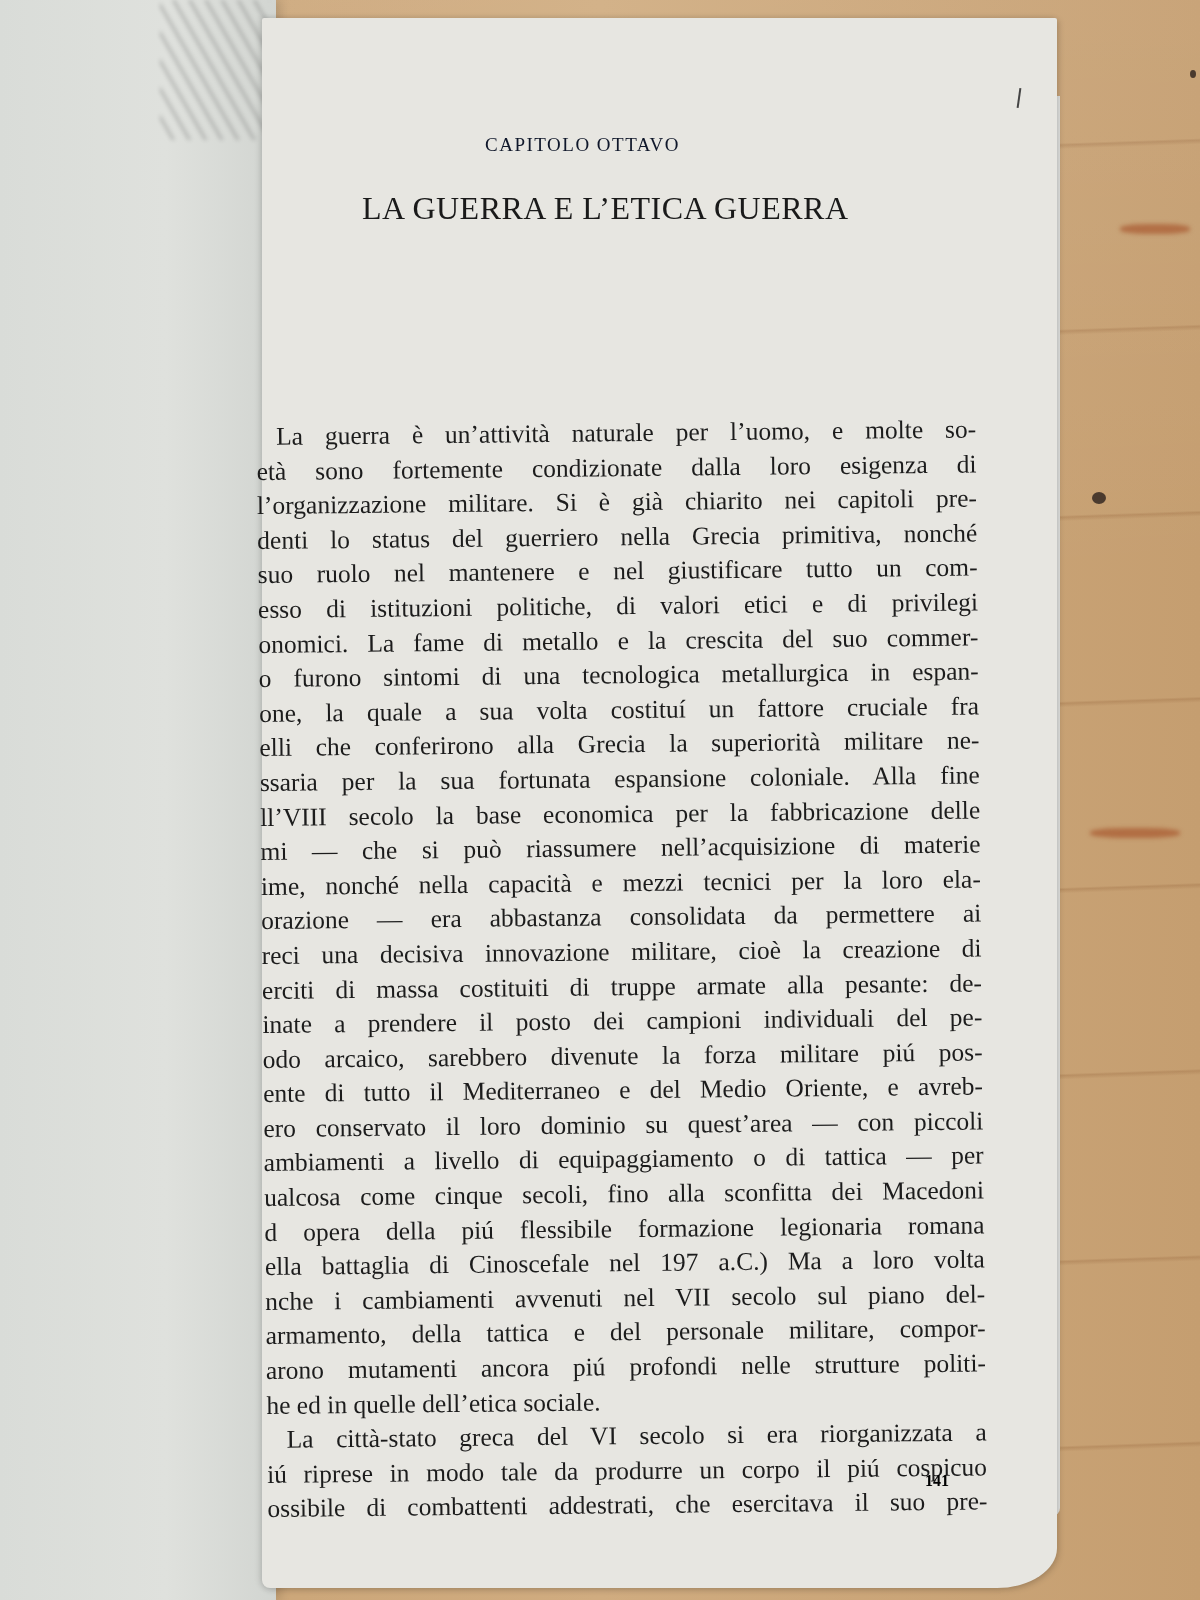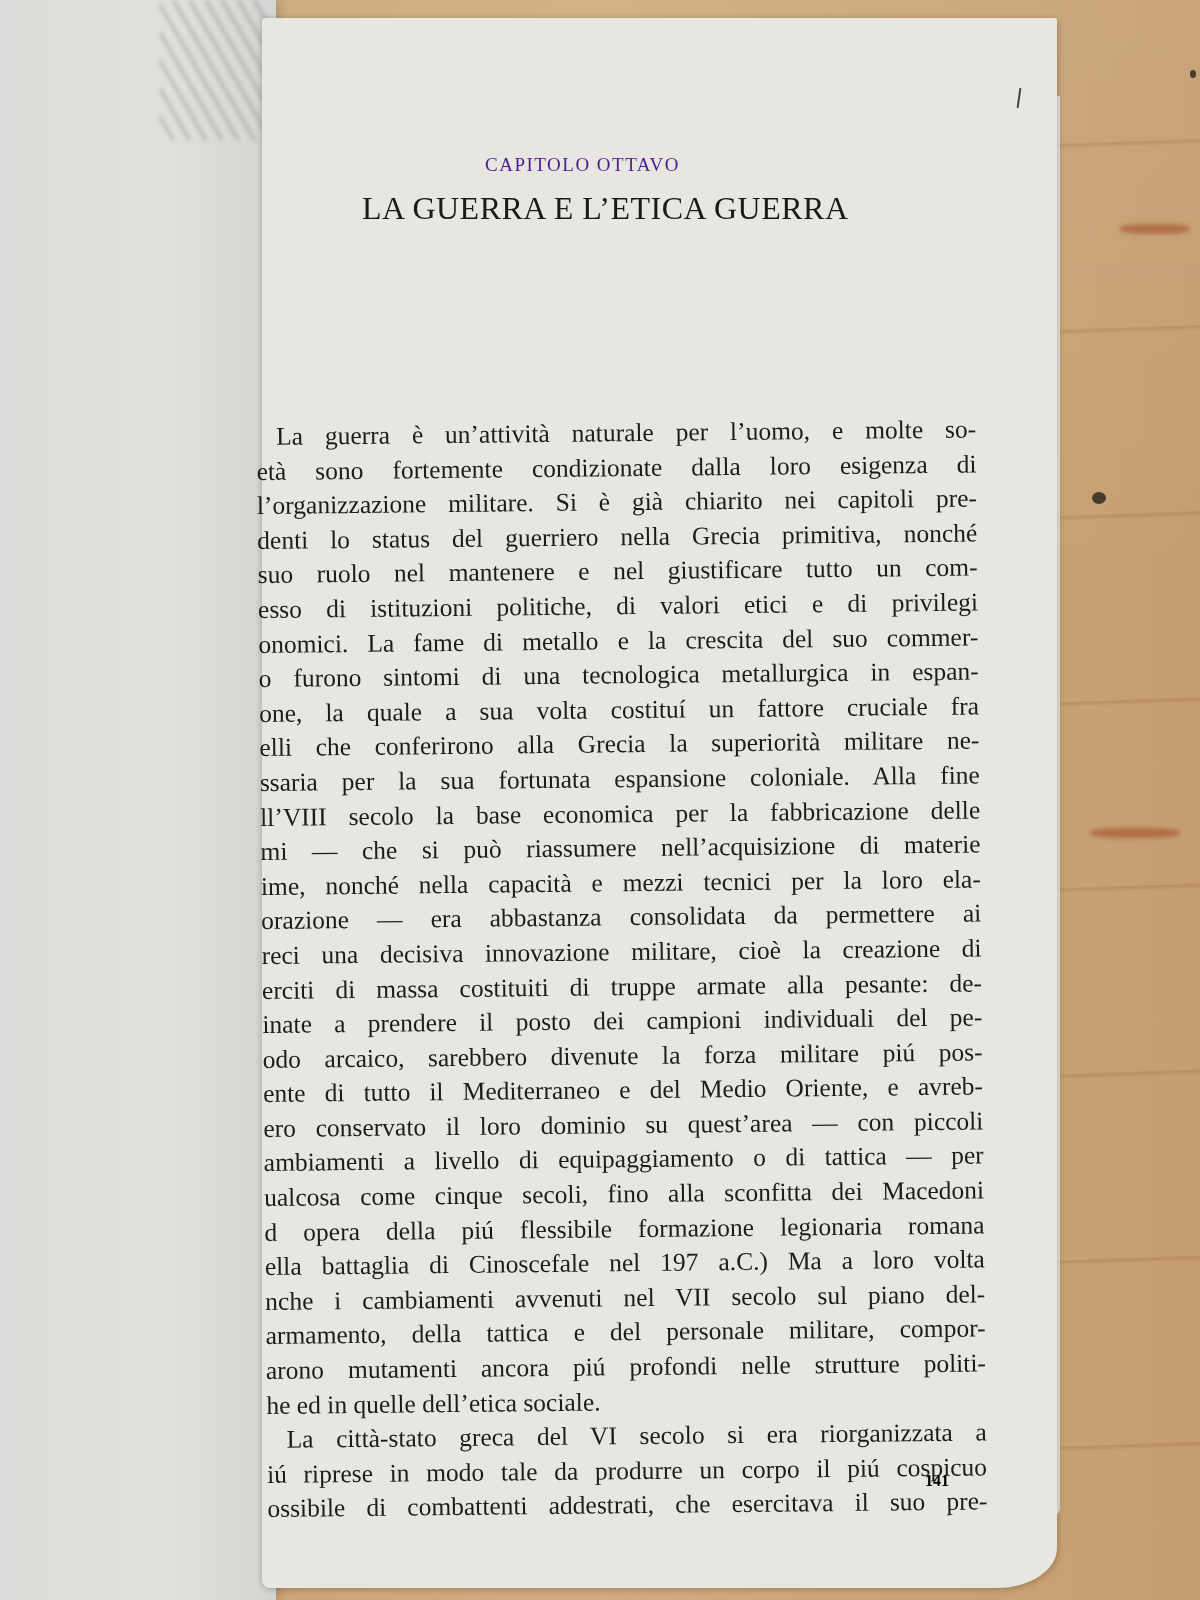--- a/index.html
+++ b/index.html
@@ -75,23 +75,22 @@
       height: 20px;
       background: #444;
       transform: rotate(8deg);
     }
     .chapter-label {
       position: absolute;
       left: 485px;
       top: 134px;
       font-size: 19px;
       letter-spacing: 1.5px;
-      color: #4c1d95;
+      color: #0f172a;
       white-space: nowrap;
-      margin-top: 20px;
     }
     .chapter-title {
       position: absolute;
       left: 362px;
       top: 190px;
       font-size: 32px;
       letter-spacing: 0.5px;
       color: #1a1a1a;
       white-space: nowrap;
     }

